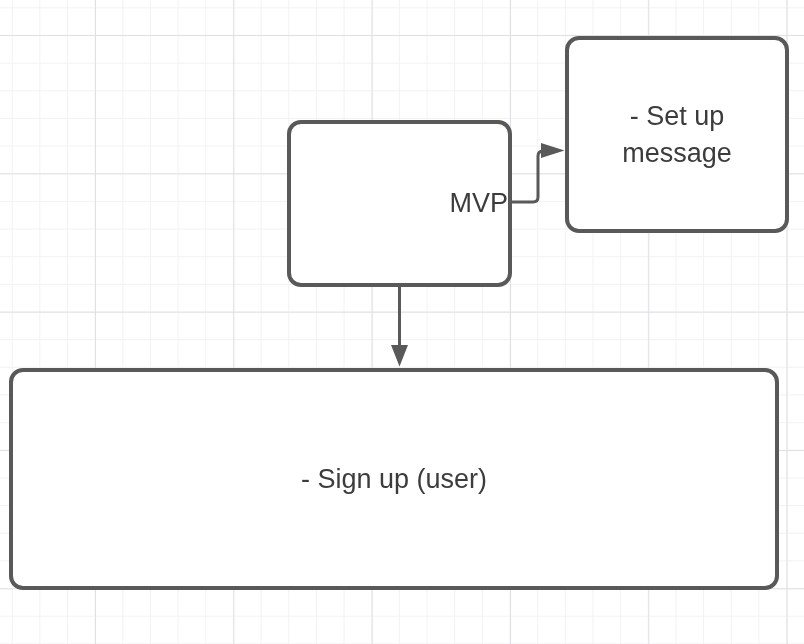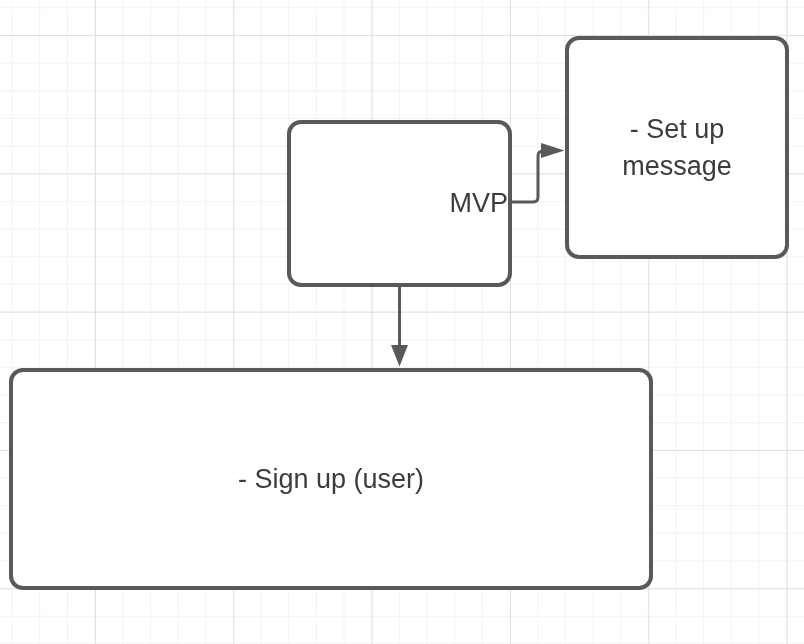--- a/index.html
+++ b/index.html
@@ -62,22 +62,22 @@
     flex-direction: column;
     align-items: center;
     justify-content: center;
     color: var(--text);
     font-size: 27px;
     line-height: 37px;
     text-align: center;
     white-space: nowrap;
   }
   .node-mvp      { left: 287px; top: 120px; width: 225px; height: 167px; align-items: flex-end; }
-  .node-setup-db { left: 565px; top: 36px;  width: 224px; height: 223px; }
-  .node-features { left: 9px;   top: 368px; width: 644px; height: 222px; }
+  .node-setup-db { left: 565px; top: 36px;  width: 224px; height: 197px; }
+  .node-features { left: 9px;   top: 368px; width: 770px; height: 222px; }
 </style>
 </head>
 <body>
 
 <div class="canvas">
 
   <svg class="edges" viewBox="0 0 804 644" xmlns="http://www.w3.org/2000/svg">
     <g>
       <path class="edge-line" d="M511,202 H533 Q538,202 538,197 V156 Q538,151 543,151 H544"></path>
       <polygon class="arrowhead" points="564.5,150.5 541,143 541,158"></polygon>

